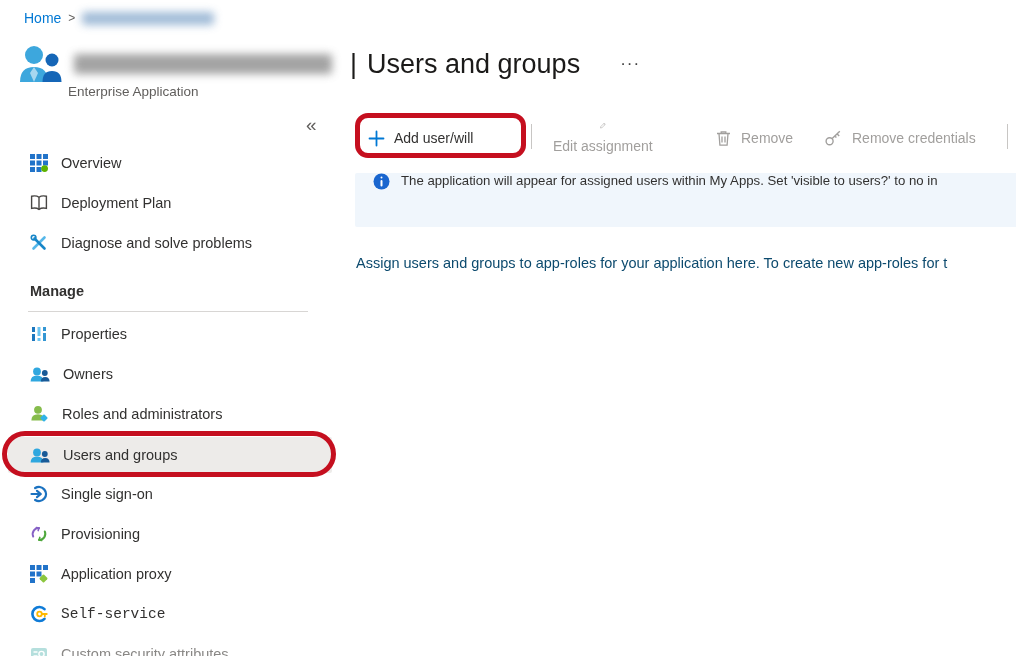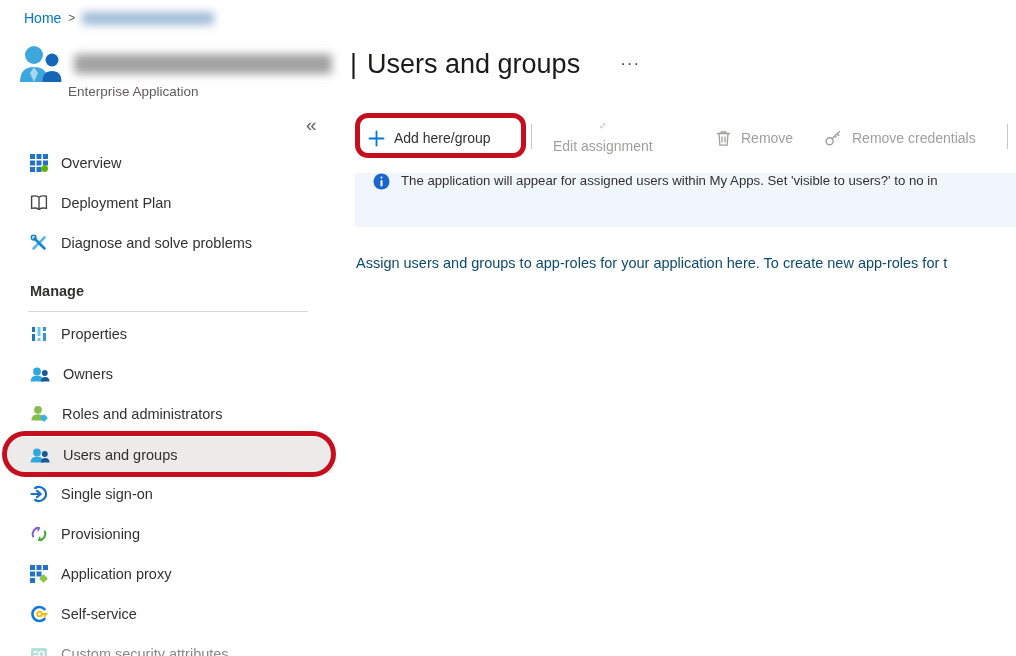--- a/index.html
+++ b/index.html
@@ -172,42 +172,42 @@
   </div>
   <div class="nav-item" style="top:516px;">
     <svg width="18" height="18" viewBox="0 0 18 18">
       <path d="M3.2 11.5 A6 6 0 0 1 9 3.1" fill="none" stroke="#8661C5" stroke-width="2" stroke-linecap="round"></path>
       <path d="M9 3.1 l-2.6-.6 M9 3.1 l-.8 2.5" stroke="#8661C5" stroke-width="1.6" stroke-linecap="round"></path>
       <path d="M14.8 6.5 A6 6 0 0 1 9 14.9" fill="none" stroke="#4FA83D" stroke-width="2" stroke-linecap="round"></path>
       <path d="M9 14.9 l2.6.6 M9 14.9 l.8-2.5" stroke="#4FA83D" stroke-width="1.6" stroke-linecap="round"></path>
     </svg>
     <span>Provisioning</span>
   </div>
-  <div class="nav-item" style="top:596px;">
+  <div class="nav-item" style="top:596px;font-family:Liberation Mono, monospace;">
     <svg width="18" height="18" viewBox="0 0 18 18">
       <path d="M14.5 4.2 A7 7 0 1 0 14.5 13.8" fill="none" stroke="#0F7BD7" stroke-width="2.6" stroke-linecap="round"></path>
       <circle cx="9.5" cy="9" r="2.3" fill="none" stroke="#FFB900" stroke-width="1.8"></circle>
       <path d="M11.8 9 h5 M14.8 9 v2.4" stroke="#FFB900" stroke-width="1.8" stroke-linecap="round"></path>
     </svg>
     <span>Self-service</span>
   </div>
   <div class="nav-item dim" style="top:636px;">
     <svg width="18" height="18" viewBox="0 0 18 18">
       <rect x="1" y="3" width="16" height="12" rx="2" fill="#8ECFCB"></rect>
       <circle cx="11.5" cy="9" r="2.6" fill="none" stroke="#ffffff" stroke-width="1.4"></circle>
       <path d="M4 7 h3 M4 11 h3" stroke="#ffffff" stroke-width="1.4" stroke-linecap="round"></path>
     </svg>
     <span>Custom security attributes</span>
   </div>
 
   <div class="toolbar-btn" style="left:368px;">
     <svg width="17" height="17" viewBox="0 0 17 17">
       <path d="M8.5 1.5 v14 M1.5 8.5 h14" stroke="#0078D4" stroke-width="1.8" stroke-linecap="round"></path>
     </svg>
-    <span>Add here/group</span>
+    <span>Add user/will</span>
   </div>
   <div class="v-divider" style="left:531px;"></div>
   <div class="toolbar-btn disabled" style="left:553px;flex-direction:column;">
     <svg width="18" height="18" viewBox="0 0 18 18" fill="none" stroke="#A19F9D" stroke-width="1.3">
       <path d="M2.5 15.5 l1-4 L12 3 l3 3 -8.5 8.5 z"></path>
       <path d="M10.5 4.5 l3 3"></path>
     </svg>
     <span>Edit assignment</span>
   </div>
   <div class="toolbar-btn disabled" style="left:715px;">

